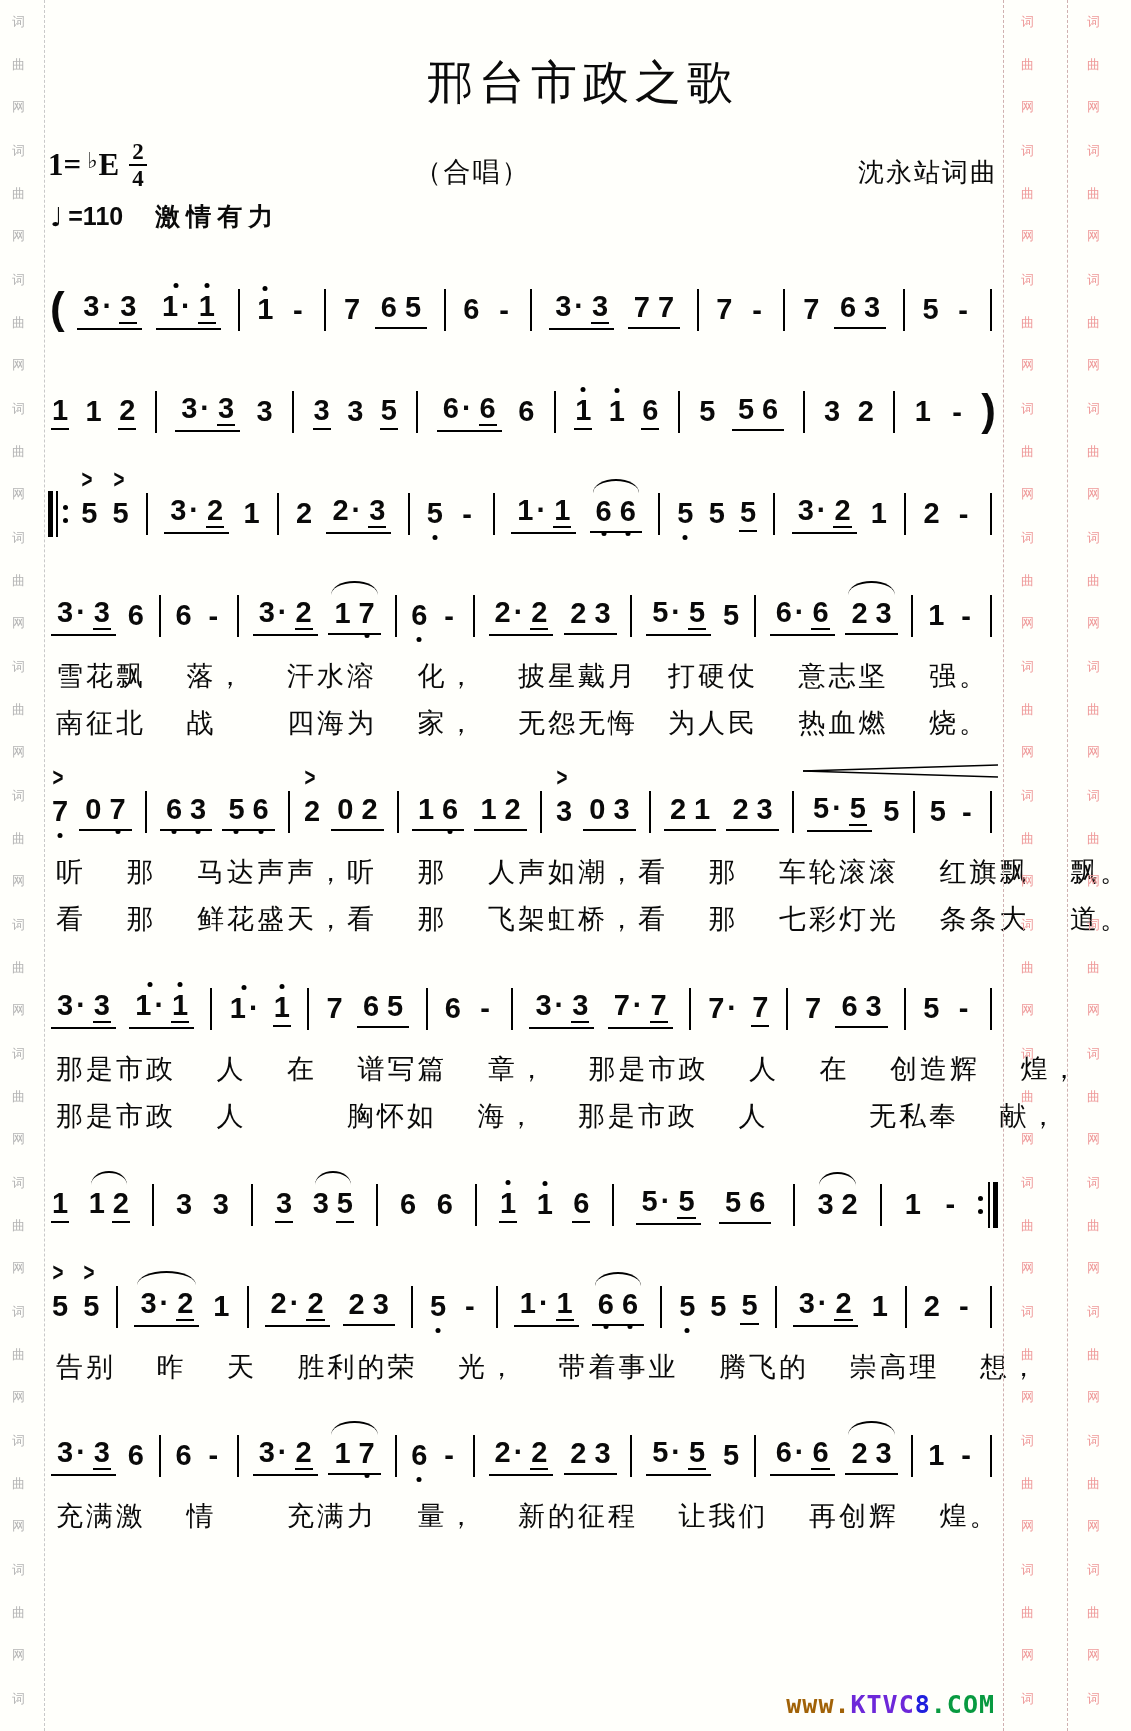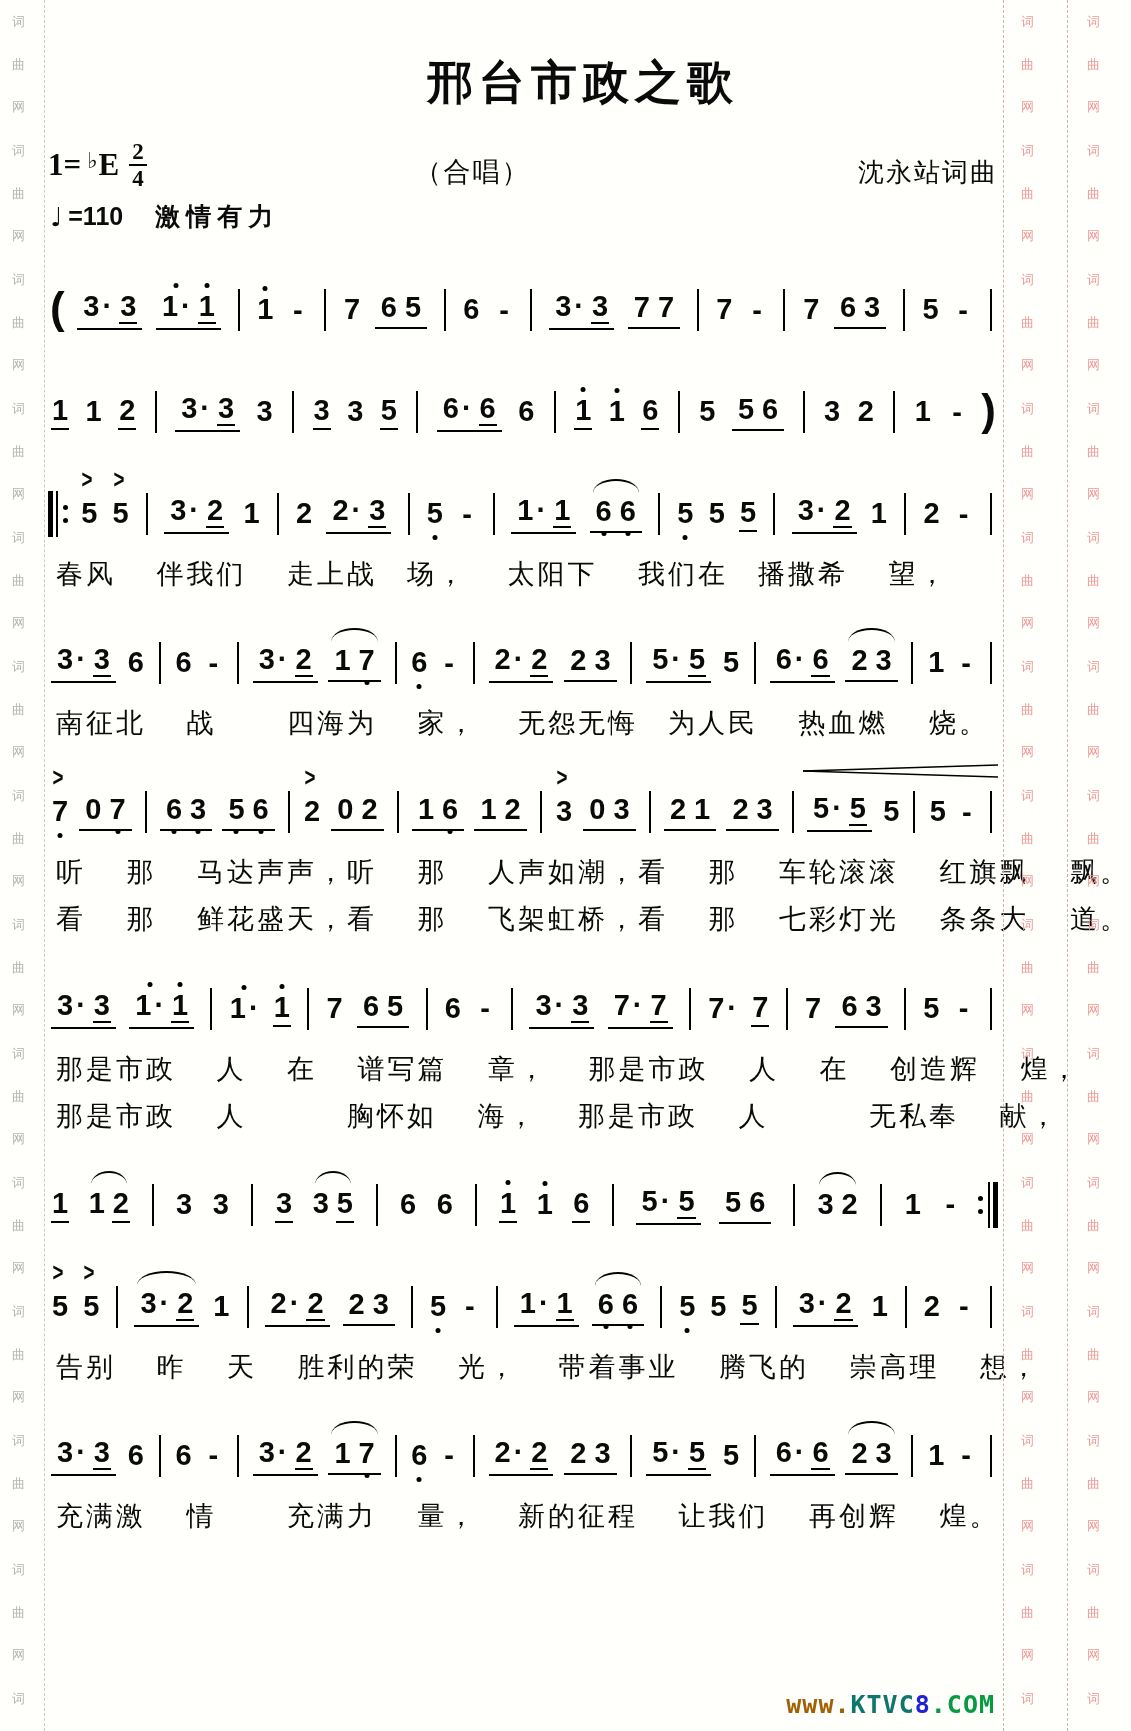--- a/index.html
+++ b/index.html
@@ -11,21 +11,21 @@
             font-size:13px;line-height:1;letter-spacing:14px;white-space:pre;overflow:hidden;}
   .side-left{left:0;width:44px;border-right:1px dashed #c9c9c9;}
   .side-left .side-col{left:12px;color:#b5b5b5;}
   .side-right{right:0;width:128px;}
   .side-right .d1{position:absolute;left:0;top:0;bottom:0;border-left:1px dashed #d0b0b0;}
   .side-right .d2{position:absolute;left:64px;top:0;bottom:0;border-left:1px dashed #d0b0b0;}
   .side-right .c1{left:18px;color:#ef9a9a;}
   .side-right .c2{left:84px;color:#ef9a9a;}
   
   .header{padding-top:52px;}
-  .title{text-align:center;font-size:46px;font-weight:bold;letter-spacing:6px;margin:0;padding-left:35px;}
+  .title{text-align:center;font-size:46px;font-weight:normal;letter-spacing:6px;margin:0;padding-left:35px;}
   .meta-row{display:flex;align-items:flex-end;justify-content:space-between;
             width:950px;margin:26px 0 0 48px;}
   .keysig{font-family:"Liberation Serif",serif;font-weight:bold;font-size:31px;display:flex;align-items:center;}
   .keysig .flat{font-family:"DejaVu Sans",sans-serif;font-size:22px;vertical-align:super;margin:0 1px 10px 6px;}
   .frac{display:inline-flex;flex-direction:column;align-items:center;margin-left:10px;line-height:1;font-size:23px;}
   .frac .top{border-bottom:2px solid #000;padding:0 3px 1px;}
   .frac .bot{padding-top:1px;}
   .subtitle{font-size:27px;letter-spacing:2px;transform:translateX(-30px);}
   .credit{font-size:26px;letter-spacing:2px;}
   .tempo-row{margin:10px 0 0 50px;font-size:25px;font-weight:bold;display:flex;align-items:center;gap:6px;}
@@ -191,21 +191,20 @@
           <span class="note"><span class="d">5</span></span>
           <span class="note u1"><span class="d">5</span></span>
           <span class="barline"></span>
           <span class="beam"><span class="note"><span class="d">3</span><span class="aug">·</span></span><span class="note u1"><span class="d">2</span></span></span>
           <span class="note"><span class="d">1</span></span>
           <span class="barline"></span>
           <span class="note"><span class="d">2</span></span>
           <span class="dash">-</span>
           <span class="barline"></span>
         </div>
-        <div class="lyric">春风　 伴我们　 走上战　场，　 太阳下　 我们在　播撒希　 望，</div>
       </div>
       <div class="system">
         <div class="notes-line">
           <span class="beam"><span class="note"><span class="d">3</span><span class="aug">·</span></span><span class="note u1"><span class="d">3</span></span></span>
           <span class="note"><span class="d">6</span></span>
           <span class="barline"></span>
           <span class="note"><span class="d">6</span></span>
           <span class="dash">-</span>
           <span class="barline"></span>
           <span class="beam"><span class="note"><span class="d">3</span><span class="aug">·</span></span><span class="note u1"><span class="d">2</span></span></span>
@@ -220,20 +219,21 @@
           <span class="beam"><span class="note"><span class="d">5</span><span class="aug">·</span></span><span class="note u1"><span class="d">5</span></span></span>
           <span class="note"><span class="d">5</span></span>
           <span class="barline"></span>
           <span class="beam"><span class="note"><span class="d">6</span><span class="aug">·</span></span><span class="note u1"><span class="d">6</span></span></span>
           <span class="slur"><span class="beam"><span class="note"><span class="d">2</span></span><span class="note"><span class="d">3</span></span></span></span>
           <span class="barline"></span>
           <span class="note"><span class="d">1</span></span>
           <span class="dash">-</span>
           <span class="barline"></span>
         </div>
+        <div class="lyric">雪花飘　 落，　 汗水溶　 化，　 披星戴月　打硬仗　 意志坚　 强。</div>
         <div class="lyric">南征北　 战　　 四海为　 家，　 无怨无悔　为人民　 热血燃　 烧。</div>
       </div>
       <div class="system">
         <div class="notes-line">
           <span class="cresc" style="left: 755px; top: 0px; width: 195px; height: 16px;"><svg width="195" height="16" viewBox="0 0 195 16">
               <line x1="0" y1="8" x2="195" y2="2" stroke="#000" stroke-width="1.6"></line>
               <line x1="0" y1="8" x2="195" y2="14" stroke="#000" stroke-width="1.6"></line>
             </svg></span>
           <span class="note lo"><span class="d">7</span><span class="accmark">&gt;</span></span>
           <span class="beam"><span class="note"><span class="d">0</span></span><span class="note lo"><span class="d">7</span></span></span>
@@ -382,15 +382,15 @@
           <span class="slur"><span class="beam"><span class="note"><span class="d">2</span></span><span class="note"><span class="d">3</span></span></span></span>
           <span class="barline"></span>
           <span class="note"><span class="d">1</span></span>
           <span class="dash">-</span>
           <span class="barline"></span>
         </div>
         <div class="lyric">充满激　 情　　 充满力　 量，　 新的征程　 让我们　 再创辉　 煌。</div>
       </div>
     </div>
 
-  <div class="url"><span style="color: #a16207;">www.</span><span style="color: #0f766e; text-align: right;">KTVC</span><span style="color: rgb(32, 32, 221);">8</span><span style="color: rgb(8, 154, 64);">.COM</span></div>
+  <div class="url"><span style="color: #a16207;">www.</span><span style="color: #6d28d9; text-align: right;">KTVC</span><span style="color: rgb(32, 32, 221);">8</span><span style="color: rgb(8, 154, 64);">.COM</span></div>
 
 </div>
 
 </body></html>

